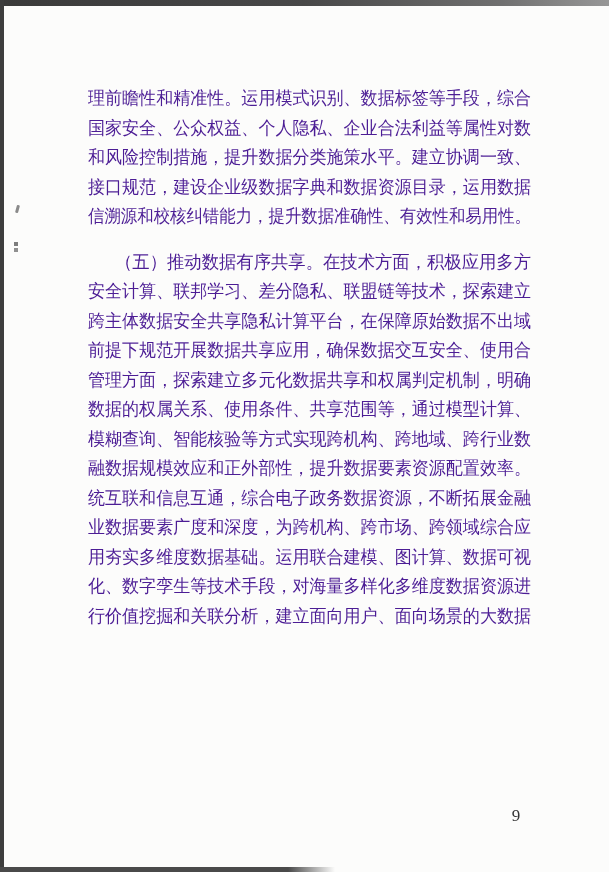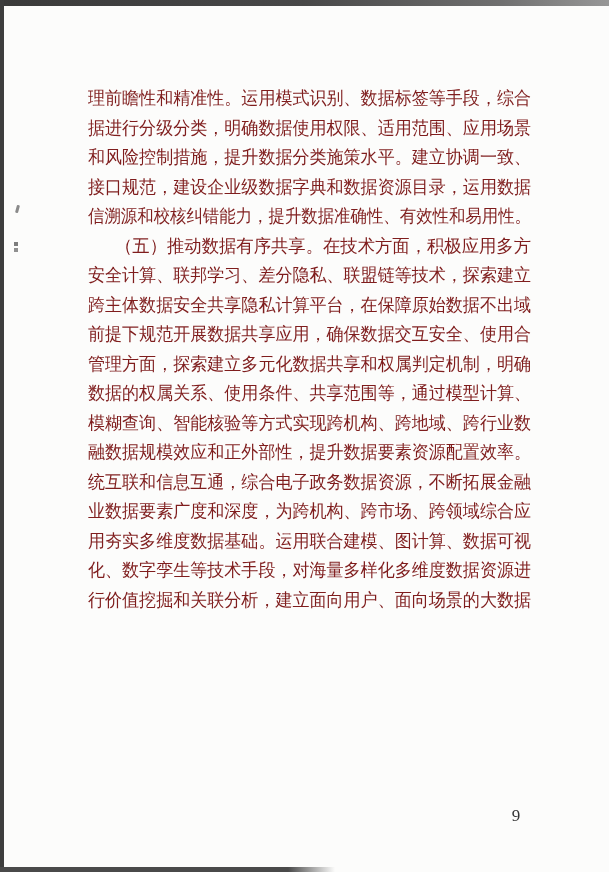--- a/index.html
+++ b/index.html
@@ -23,31 +23,31 @@
   }
   .scan-border-bottom {
     position: absolute; bottom: 0; left: 0;
     width: 335px; height: 5px;
     background: linear-gradient(to right, #4a4a4a 0%, #4a4a4a 86%, rgba(74,74,74,0) 100%);
   }
   .text-block {
     position: absolute;
     left: 88px; top: 84px;
     width: 443px;
-    color: #7f1d1d;
+    color: #4c1d95;
     text-decoration: underline;
   }
   .text-line {
     height: 29.5px;
     line-height: 29.5px;
     font-size: 18px;
     white-space: nowrap;
     overflow: visible;
   }
-  .text-line.indent { padding-left: 27px; }
+  .text-line.indent { padding-left: 27px; margin-top: 16px; }
   .line-inner {
     display: inline-block;
     white-space: nowrap;
     transform-origin: 0 50%;
   }
   .page-number {
     position: absolute;
     left: 506px; top: 806px;
     width: 20px;
     text-align: center;
@@ -74,21 +74,21 @@
 <div class="page">
   <div class="scan-border-top"></div>
   <div class="scan-border-left"></div>
   <div class="scan-border-bottom"></div>
 
   <div class="scan-artifact-1"></div>
   <div class="scan-artifact-2"></div>
 
   <div class="text-block">
       <div class="text-line"><span class="line-inner" style="transform: scaleX(0.946581);">理前瞻性和精准性。运用模式识别、数据标签等手段，综合</span></div>
-      <div class="text-line"><span class="line-inner" style="transform: scaleX(0.946581);">据进行分级分类，明确数据使用权限、适用范围、应用场景</span></div>
+      <div class="text-line"><span class="line-inner" style="transform: scaleX(0.946581);">国家安全、公众权益、个人隐私、企业合法利益等属性对数</span></div>
       <div class="text-line"><span class="line-inner" style="transform: scaleX(0.946581);">和风险控制措施，提升数据分类施策水平。建立协调一致、</span></div>
       <div class="text-line"><span class="line-inner" style="transform: scaleX(0.946581);">接口规范，建设企业级数据字典和数据资源目录，运用数据</span></div>
       <div class="text-line"><span class="line-inner" style="transform: scaleX(0.911523);">信溯源和校核纠错能力，提升数据准确性、有效性和易用性。</span></div>
       <div class="text-line indent"><span class="line-inner" style="transform: scaleX(0.962963);">（五）推动数据有序共享。在技术方面，积极应用多方</span></div>
       <div class="text-line"><span class="line-inner" style="transform: scaleX(0.946581);">安全计算、联邦学习、差分隐私、联盟链等技术，探索建立</span></div>
       <div class="text-line"><span class="line-inner" style="transform: scaleX(0.946581);">跨主体数据安全共享隐私计算平台，在保障原始数据不出域</span></div>
       <div class="text-line"><span class="line-inner" style="transform: scaleX(0.946581);">前提下规范开展数据共享应用，确保数据交互安全、使用合</span></div>
       <div class="text-line"><span class="line-inner" style="transform: scaleX(0.946581);">管理方面，探索建立多元化数据共享和权属判定机制，明确</span></div>
       <div class="text-line"><span class="line-inner" style="transform: scaleX(0.946581);">数据的权属关系、使用条件、共享范围等，通过模型计算、</span></div>
       <div class="text-line"><span class="line-inner" style="transform: scaleX(0.946581);">模糊查询、智能核验等方式实现跨机构、跨地域、跨行业数</span></div>

